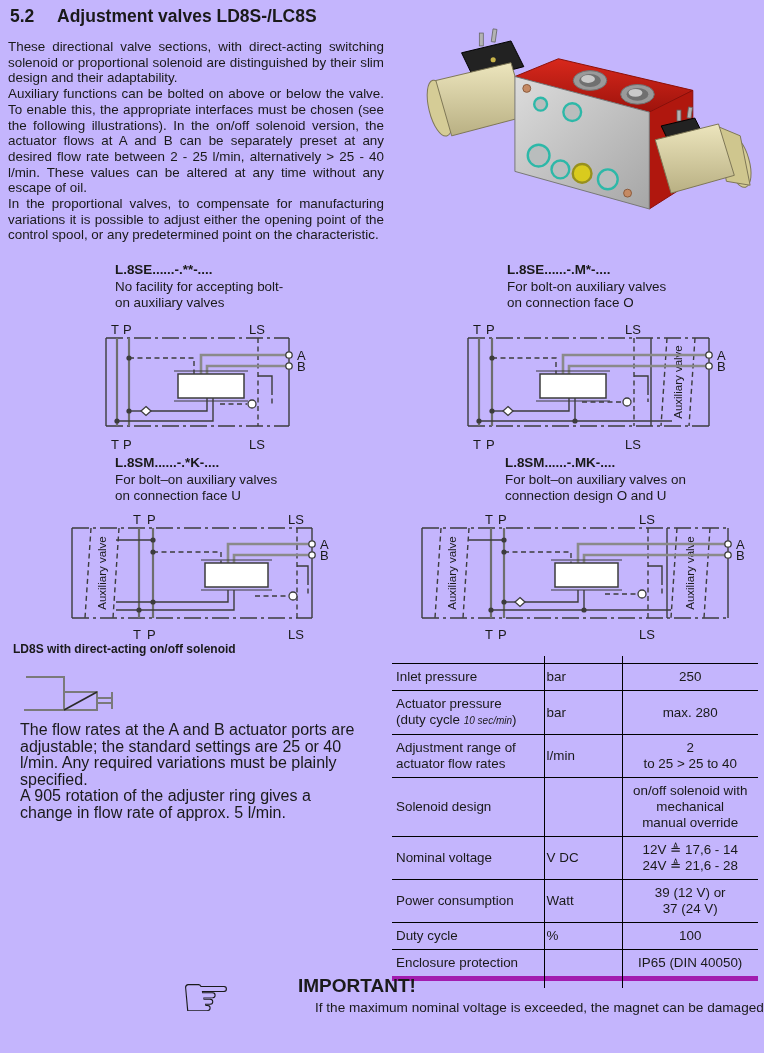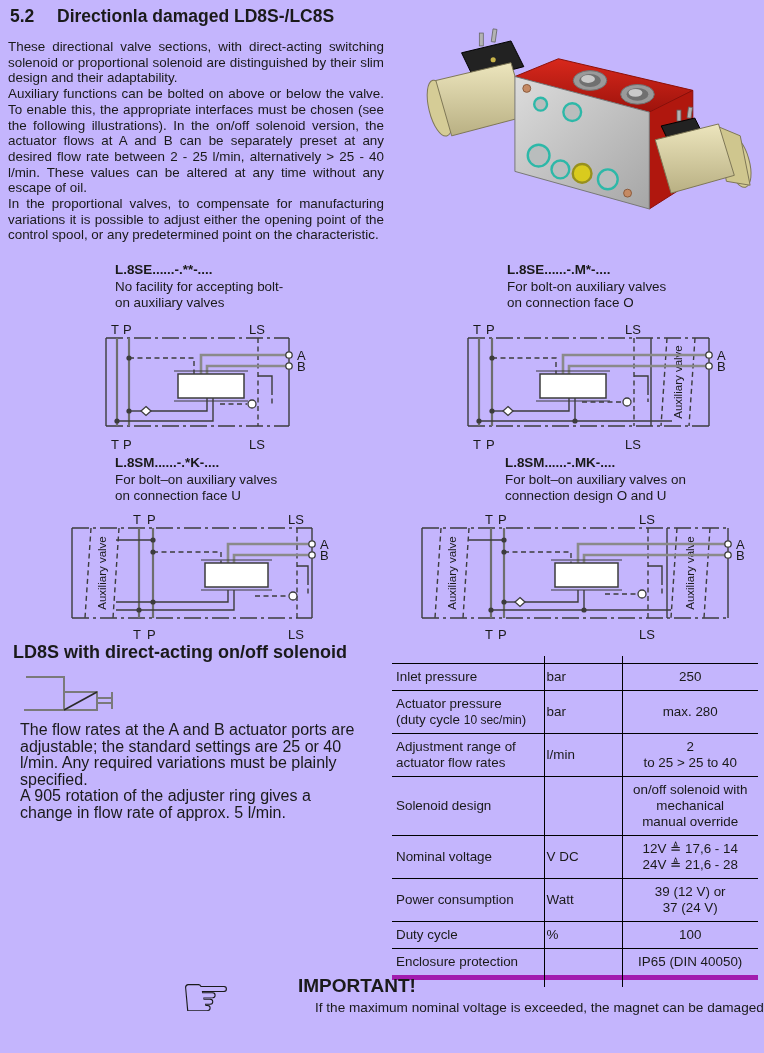--- a/index.html
+++ b/index.html
@@ -9,21 +9,21 @@
   .title-row{left:10px;top:6px;font-size:17.5px;font-weight:bold;display:flex;}
   .title-num{width:47px;}
   .intro{left:8px;top:39px;width:376px;font-size:13.4px;line-height:15.7px;text-align:justify;}
   .intro p{margin:0;}
   .dhead{font-size:13.4px;line-height:16.6px;}
   .dhead .code{font-weight:bold;}
   .dh1{left:115px;top:262px;}
   .dh2{left:507px;top:262px;}
   .dh3{left:115px;top:455px;}
   .dh4{left:505px;top:455px;}
-  .sol-heading{left:13px;top:642px;font-size:18px;font-weight:bold;}
+  .sol-heading{left:13px;top:642px;font-size:12px;font-weight:bold;}
   .flow-text{left:20px;top:722px;width:340px;font-size:16px;line-height:16.6px;}
   .flow-text p{margin:0;}
   
   svg.schem text{font-family:"Liberation Sans",sans-serif;font-size:13px;fill:#1a1a1a;}
   svg.schem .aux-t{font-size:11.5px;}
   .ln{stroke:#3c3c3c;stroke-width:1.4;fill:none;}
   .cline{stroke:#3c3c3c;stroke-width:1.4;fill:none;stroke-dasharray:17 4 3 4;}
   .dash{stroke:#3c3c3c;stroke-width:1.4;fill:none;stroke-dasharray:5 3.5;}
   .tp{stroke:#6e6e6e;stroke-width:2.2;fill:none;}
   .ab{stroke:#8a8a8a;stroke-width:2.6;fill:none;}
@@ -34,36 +34,36 @@
   .sym{stroke:#7a7a7a;stroke-width:2;fill:none;}
   
   .spec-wrap{left:392px;top:663px;width:366px;}
   table.spec{border-collapse:collapse;width:366px;font-size:13.4px;line-height:16px;
              border-top:1px solid #000;border-bottom:5px solid #a21caf;}
   table.spec tr + tr{border-top:1px solid #000;}
   table.spec td{padding:5px 4px;vertical-align:middle;}
   td.c-param{width:152px;text-align:left;padding-left:7px;white-space:pre-line;}
   td.c-unit{width:78px;text-align:left;}
   td.c-val{width:136px;text-align:center;white-space:pre-line;}
-  .small{font-size:12px;}
+  .small{font-size:10px;font-style:italic;}
   .vline{position:absolute;top:-7px;bottom:-7px;width:1px;background:#000;}
   .vl1{left:152px;} .vl2{left:230px;}
   
   .imp-icon{left:180px;top:968px;font-size:58px;line-height:58px;color:#1a1a1a;}
   .imp-title{left:298px;top:975px;font-size:19px;font-weight:bold;}
   .imp-text{left:315px;top:999px;width:452px;font-size:13.6px;line-height:17.5px;}
 </style>
 </head>
 <body>
 
 <div class="page">
 
   <div class="abs title-row">
     <span class="title-num">5.2</span>
-    <span>Directionla damaged LD8S-/LC8S</span>
+    <span>Adjustment valves LD8S-/LC8S</span>
   </div>
 
   <div class="abs intro">
     <p>These directional valve sections, with direct-acting switching solenoid or proportional solenoid are distinguished by their slim design and their adaptability.</p>
     <p>Auxiliary functions can be bolted on above or below the valve. To enable this, the appropriate interfaces must be chosen (see the following illustrations). In the on/off solenoid version, the actuator flows at A and B can be separately preset at any desired flow rate between 2 - 25 l/min, alternatively &gt; 25 - 40 l/min. These values can be altered at any time without any escape of oil.</p>
     <p>In the proportional valves, to compensate for manufacturing variations it is possible to adjust either the opening point of the control spool, or any predetermined point on the characteristic.</p>
   </div>
 
   <svg class="abs" style="left:424px;top:25px" width="336" height="193" viewBox="0 0 340 195">
     <defs>

